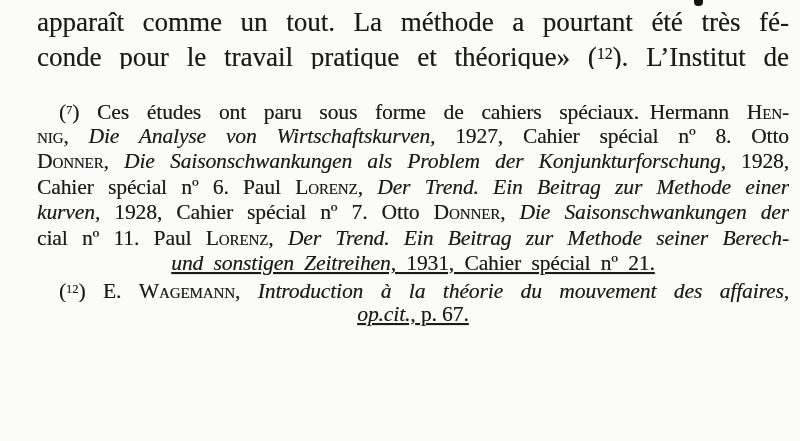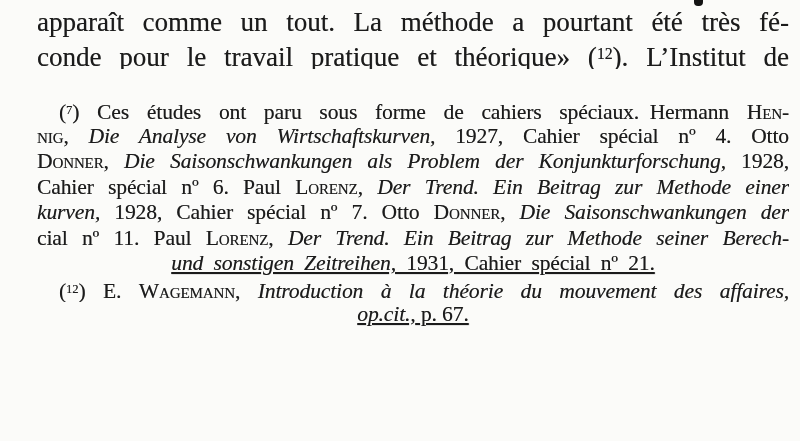--- a/index.html
+++ b/index.html
@@ -66,21 +66,21 @@
 
 <div id="fragment"></div>
 
 <div id="page">
   <div id="main-paragraph" class="main-block">
       <div class="line just"><span class="seg-n">apparaît comme un tout. La méthode a pourtant été très fé-</span></div>
       <div class="line just"><span class="seg-n">conde pour le travail pratique et théorique» (</span><span class="seg-sup">12</span><span class="seg-n">). L’Institut de</span></div>
     </div>
   <div id="footnotes" class="fnotes-block">
       <div class="line just indented"><span class="seg-n">(</span><span class="seg-sup">7</span><span class="seg-n">) Ces études ont paru sous forme de cahiers spéciaux. Hermann </span><span class="seg-sc">Hen-</span></div>
-      <div class="line just"><span class="seg-sc">nig</span><span class="seg-n">, </span><span class="seg-i">Die Analyse von Wirtschaftskurven,</span><span class="seg-n"> 1927, Cahier spécial nº 4. Otto</span></div>
+      <div class="line just"><span class="seg-sc">nig</span><span class="seg-n">, </span><span class="seg-i">Die Analyse von Wirtschaftskurven,</span><span class="seg-n"> 1927, Cahier spécial nº 8. Otto</span></div>
       <div class="line just"><span class="seg-sc">Donner</span><span class="seg-n">, </span><span class="seg-i">Die Saisonschwankungen als Problem der Konjunkturforschung,</span><span class="seg-n"> 1928,</span></div>
       <div class="line just"><span class="seg-n">Cahier spécial nº 6. Paul </span><span class="seg-sc">Lorenz</span><span class="seg-n">, </span><span class="seg-i">Der Trend. Ein Beitrag zur Methode einer</span></div>
       <div class="line just"><span class="seg-i">kurven,</span><span class="seg-n"> 1928, Cahier spécial nº 7. Otto </span><span class="seg-sc">Donner</span><span class="seg-n">, </span><span class="seg-i">Die Saisonschwankungen der</span></div>
       <div class="line just"><span class="seg-n">cial nº 11. Paul </span><span class="seg-sc">Lorenz</span><span class="seg-n">, </span><span class="seg-i">Der Trend. Ein Beitrag zur Methode seiner Berech-</span></div>
       <div class="line left" style="word-spacing: 5px;"><span class="seg-i">und sonstigen Zeitreihen,</span><span class="seg-n"> 1931, Cahier spécial nº 21.</span></div>
       <div class="line just indented"><span class="seg-n">(</span><span class="seg-sup">12</span><span class="seg-n">) E. </span><span class="seg-sc">Wagemann</span><span class="seg-n">, </span><span class="seg-i">Introduction à la théorie du mouvement des affaires,</span></div>
       <div class="line left"><span class="seg-i">op.cit.,</span><span class="seg-n"> p. 67.</span></div>
     </div>
 </div>
 

